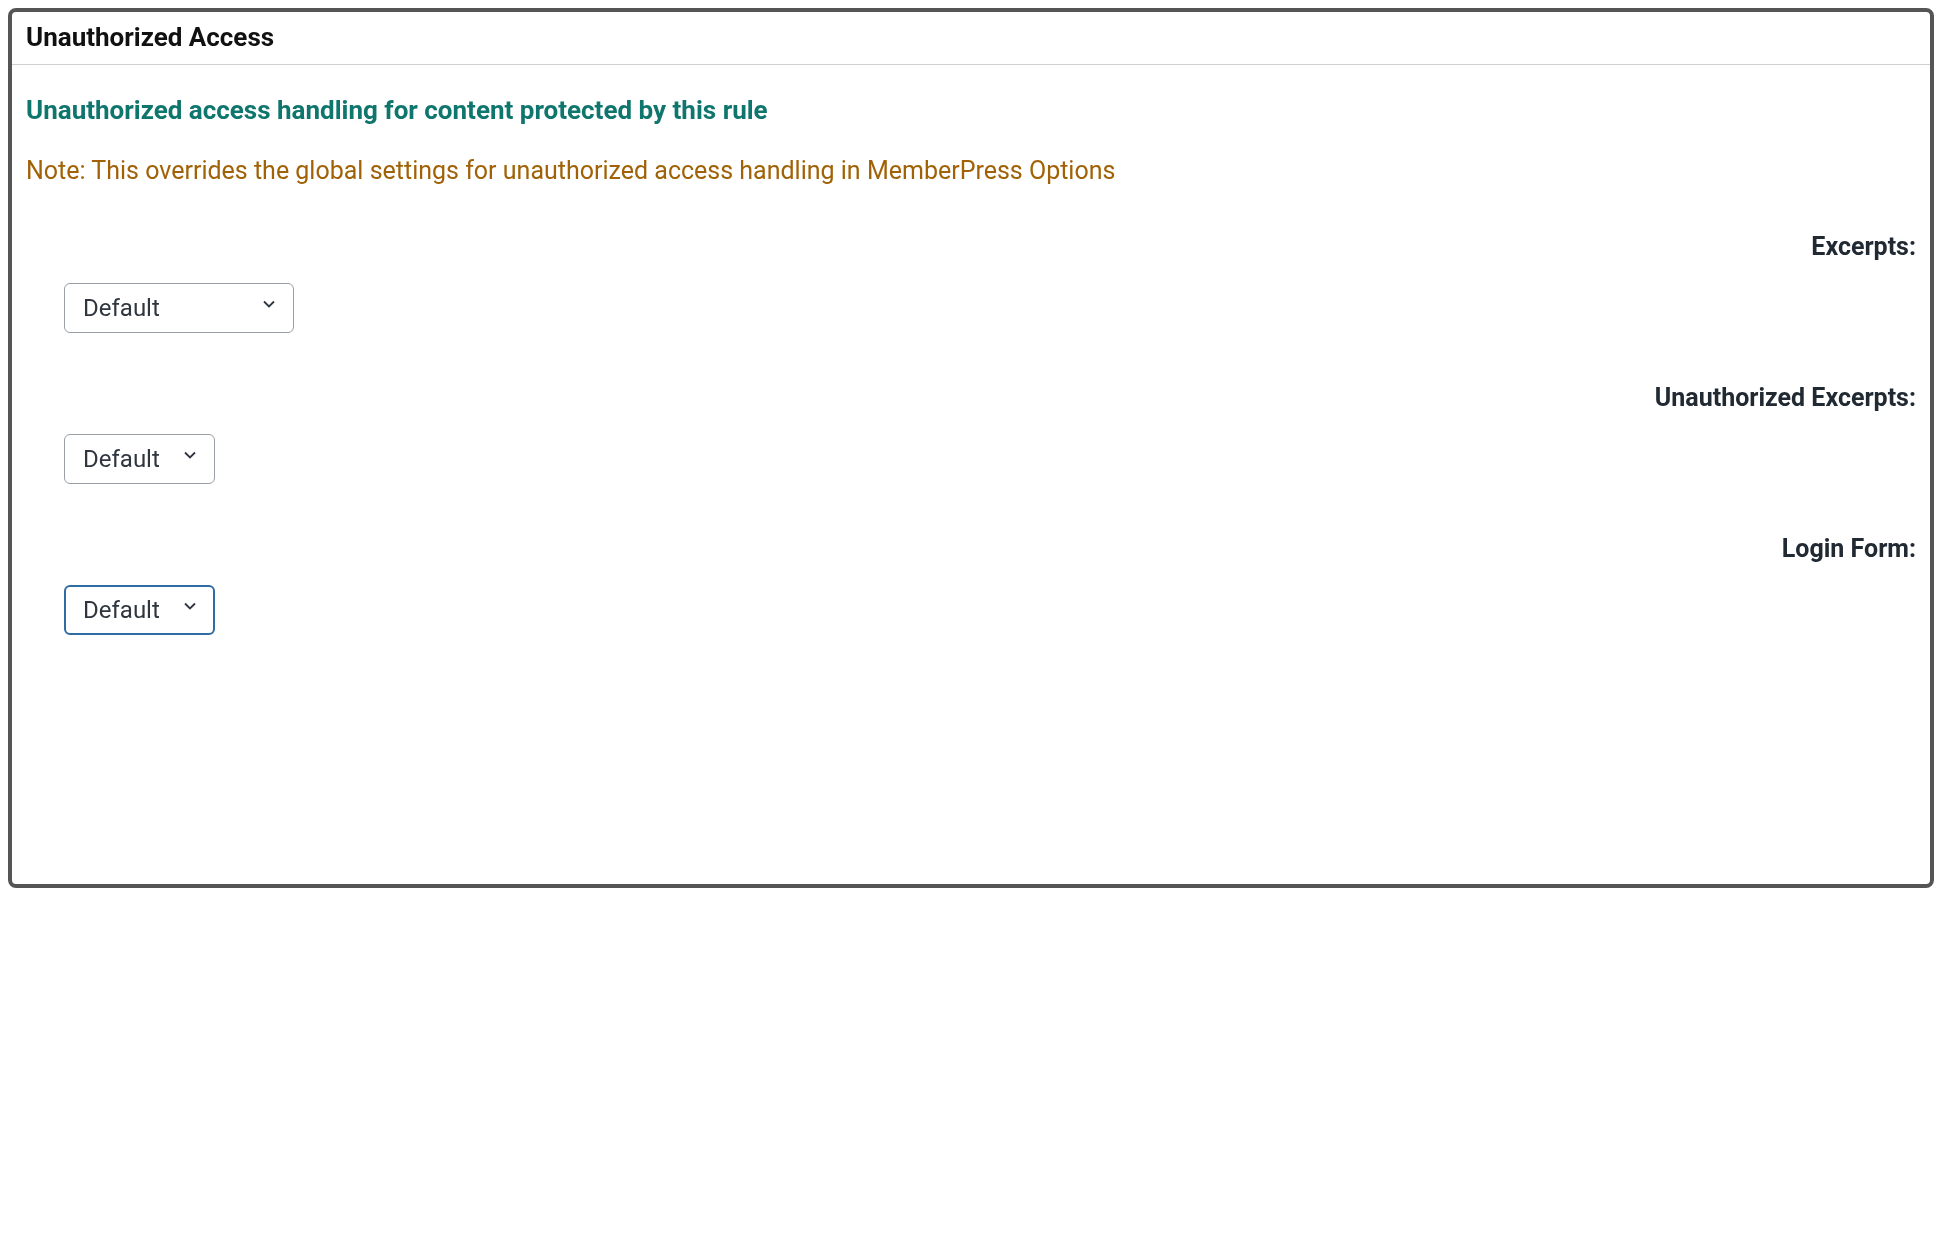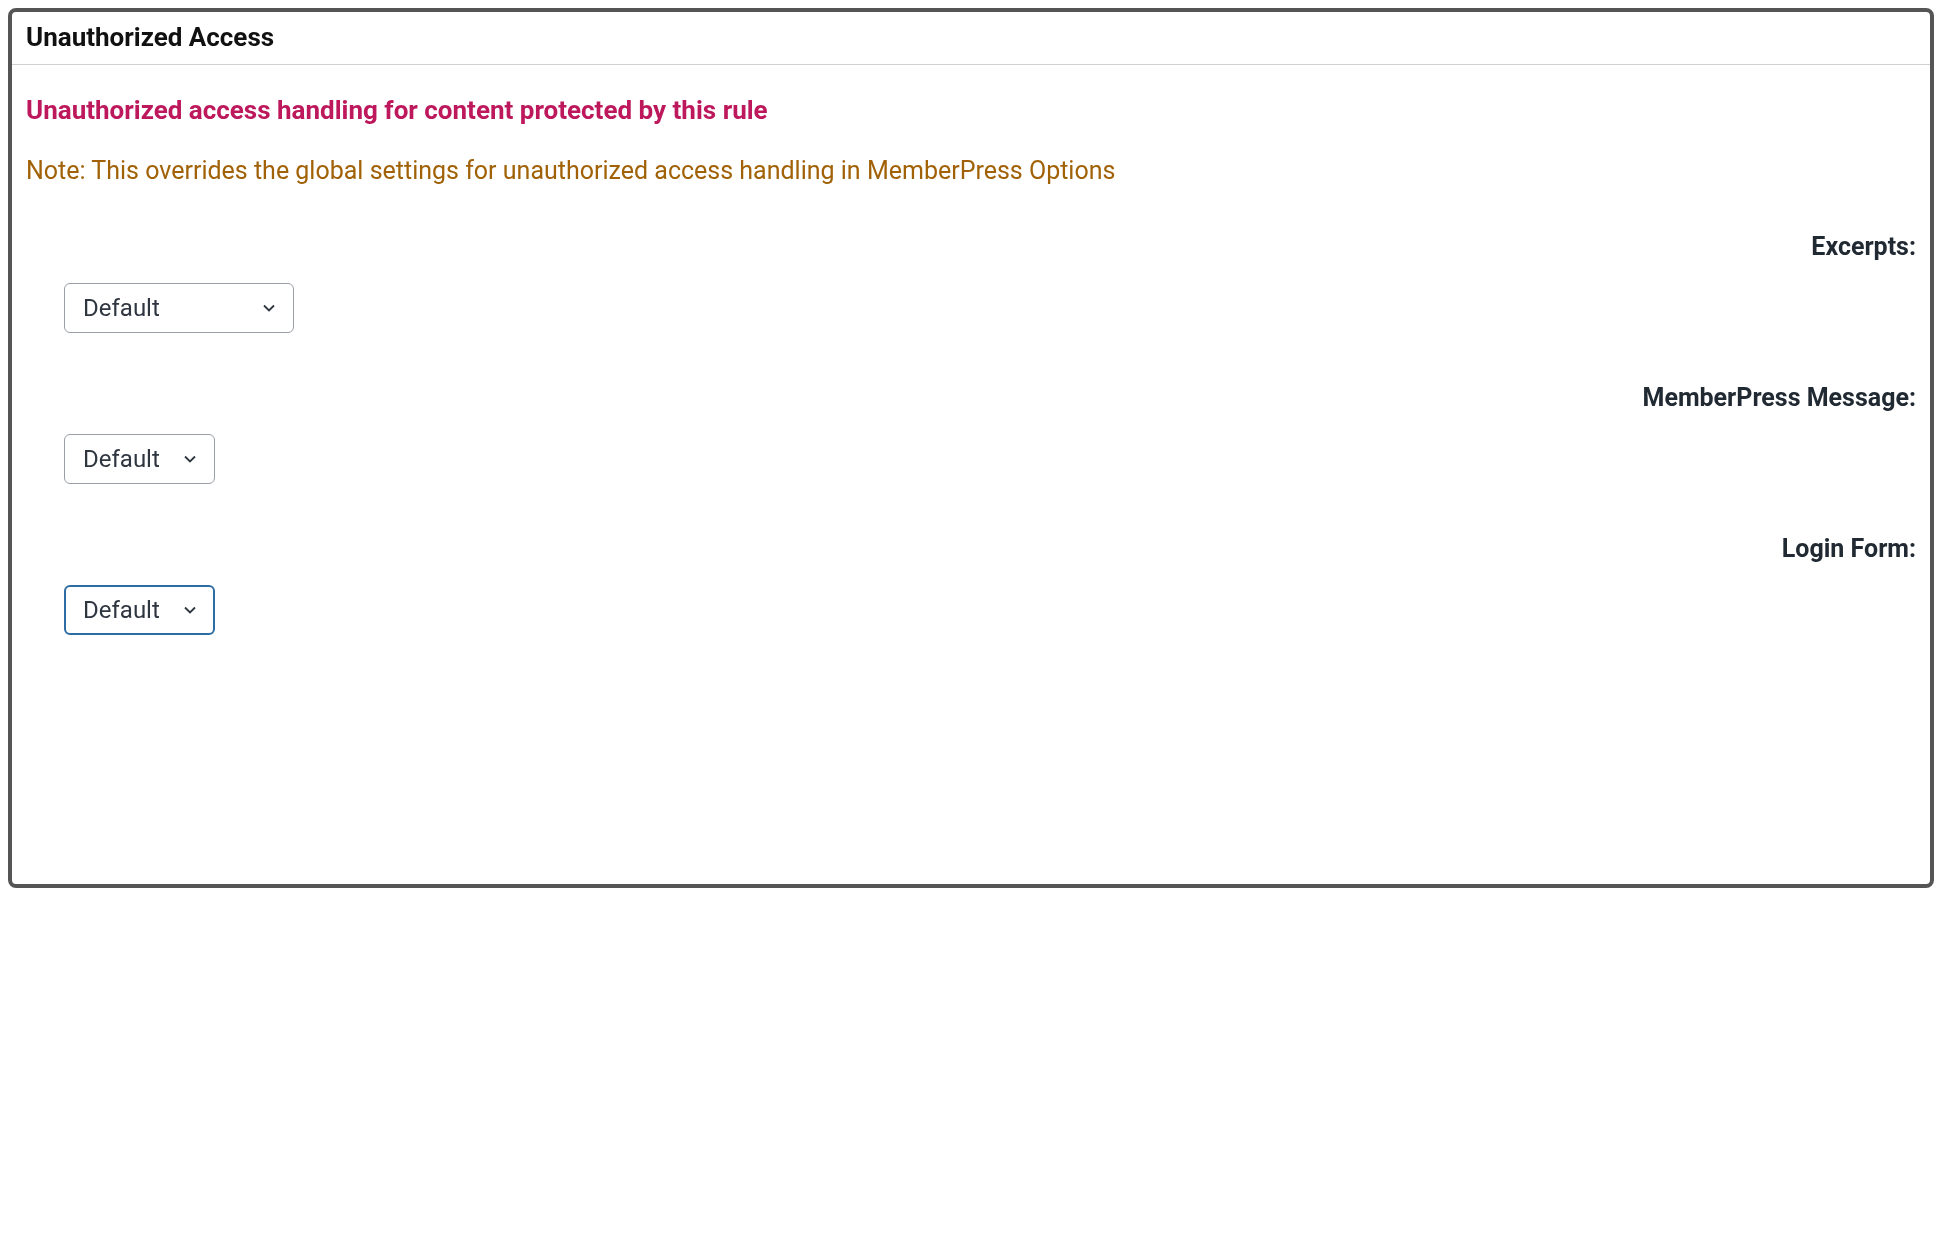--- a/index.html
+++ b/index.html
@@ -27,21 +27,21 @@
       font-size: 26px;
       font-weight: 700;
       color: #111;
     }
     .panel-body {
       padding: 30px 14px 40px 14px;
     }
     .section-heading {
       font-size: 26px;
       font-weight: 700;
-      color: #be185d;
+      color: #0f766e;
       margin-bottom: 30px;
     }
     .note-text {
       font-size: 25px;
       font-weight: 400;
       color: #a16207;
       margin-bottom: 44px;
       line-height: 1.3;
     }
     .field-group {
@@ -50,21 +50,21 @@
     .field-label {
       font-size: 25px;
       font-weight: 700;
       color: #212a33;
       margin-bottom: 22px;
       display: block;
       text-align: right;
     }
     .select-wrap {
       display: inline-flex;
-      align-items: center;
+      align-items: flex-start;
       border: 1.5px solid #9aa0a6;
       border-radius: 6px;
       padding: 10px 14px 10px 18px;
       margin-left: 38px;
       background: #fff;
       cursor: pointer;
       gap: 20px;
     }
     .select-wrap.focused {
       border: 2.5px solid #2e6da4;
@@ -110,21 +110,21 @@
         <span class="select-value">Default</span>
         <span class="chevron">
           <svg viewBox="0 0 24 24">
               <polyline points="6 9 12 15 18 9"></polyline>
             </svg>
         </span>
       </div>
     </div>
 
     <div class="field-group">
-      <label class="field-label">MemberPress Message:</label>
+      <label class="field-label">Unauthorized Excerpts:</label>
       <div class="select-wrap">
         <span class="select-value">Default</span>
         <span class="chevron">
           <svg viewBox="0 0 24 24">
               <polyline points="6 9 12 15 18 9"></polyline>
             </svg>
         </span>
       </div>
     </div>
 

